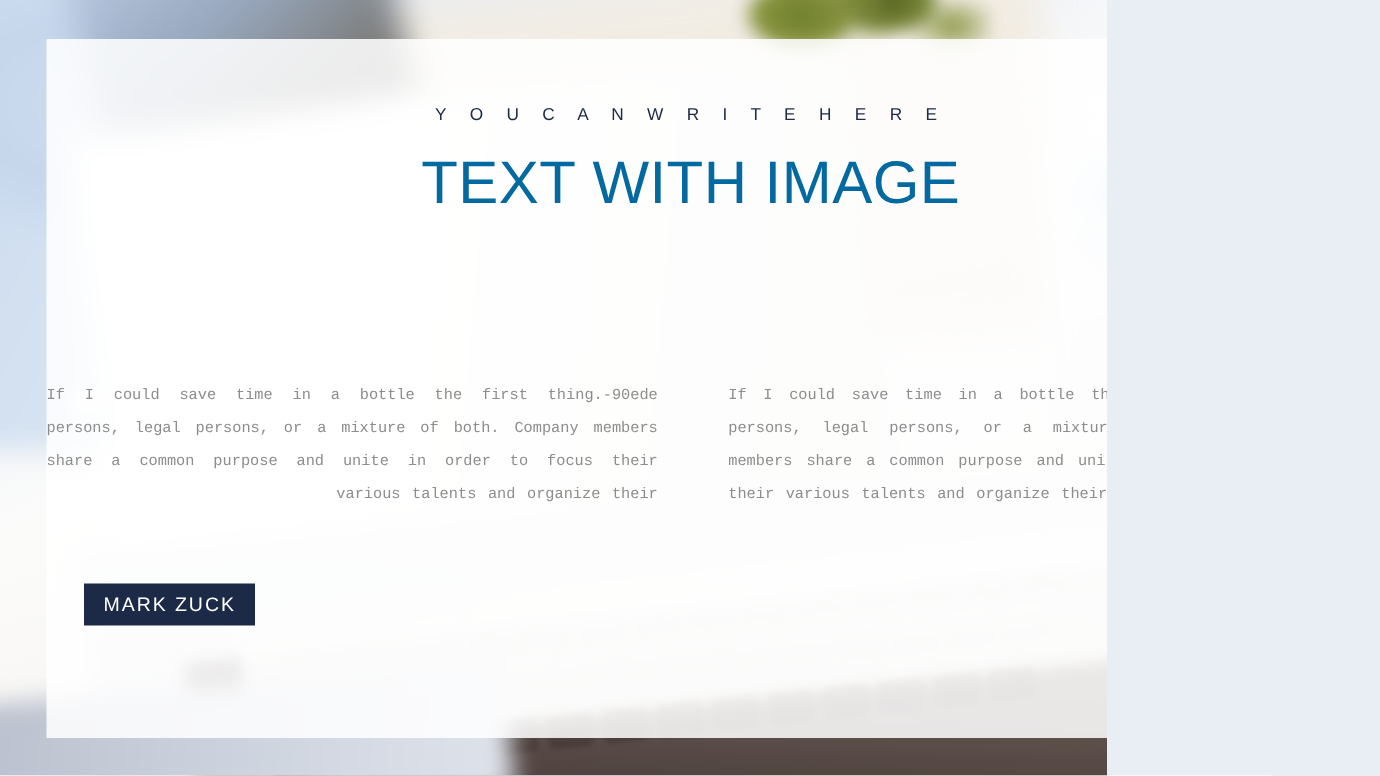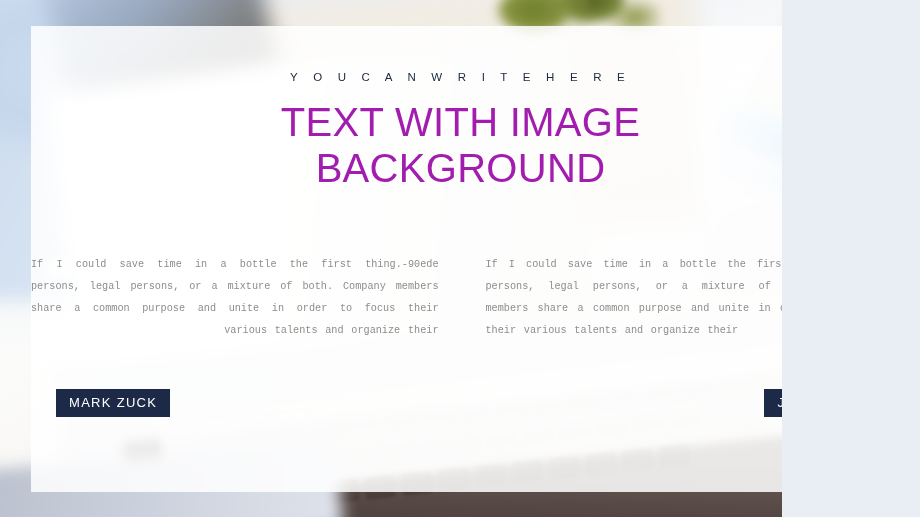--- a/index.html
+++ b/index.html
@@ -1,21 +1,21 @@
 <!DOCTYPE html>
 <html><head>
 <meta charset="utf-8">
 <style>
   html,body{margin:0;padding:0;}
   body{
     width:920px;height:517px;overflow:hidden;
     font-family:"Liberation Sans", sans-serif;
     background:#e9edf4;
   }
-  .stage{position:relative;width:738px;height:517px;overflow:hidden;padding-left:44px;}
+  .stage{position:relative;width:738px;height:517px;overflow:hidden;}
 
   
   .photo{position:absolute;inset:0;overflow:hidden;background:#f4f6fa;}
 
   
   .bg-base{
     position:absolute;inset:0;
     background:
       linear-gradient(160deg,#dbe5f2 0%, #eef2f8 22%, #fbfbfa 46%, #f7f5f2 70%, #eef1f6 100%);
   }
@@ -137,21 +137,21 @@
   .content{position:absolute;left:31px;top:26px;width:859px;height:466px;}
 
   .eyebrow{
     position:absolute;left:0;top:45px;width:100%;
     text-align:center;
     font-size:11.5px;letter-spacing:6.2px;color:#202c45;
     font-weight:400;
   }
   .title{
     position:absolute;left:0;top:73px;width:100%;
-    text-align:center;color:#a21caf;
+    text-align:center;color:#0369a1;
     font-size:40px;line-height:46px;font-weight:400;letter-spacing:.3px;
   }
   .title .l2{display:block;}
 
   .cols{
     position:absolute;left:0;top:228px;width:100%;
     display:flex;
   }
   .col{width:50%;box-sizing:border-box;}
   .col-left{padding-right:22px;}
@@ -216,21 +216,20 @@
   </div>
 
   <div class="panel"></div>
 
   <div class="content">
 
     <div class="eyebrow">Y O U   C A N   W R I T E   H E R E</div>
 
     <div class="title">
       <span class="l1">TEXT WITH IMAGE</span>
-      <span class="l2">BACKGROUND</span>
     </div>
 
     <div class="cols">
       <div class="col col-left">
         <p class="para">If I could save time in a bottle the first thing.-90ede persons, legal persons, or a mixture of both. Company members share a common purpose and unite in order to focus their various talents and organize their</p>
       </div>
       <div class="col col-right">
         <p class="para">If I could save time in a bottle the first thing.-90ede persons, legal persons, or a mixture of both. Company members share a common purpose and unite in order to focus their various talents and organize their</p>
       </div>
     </div>

